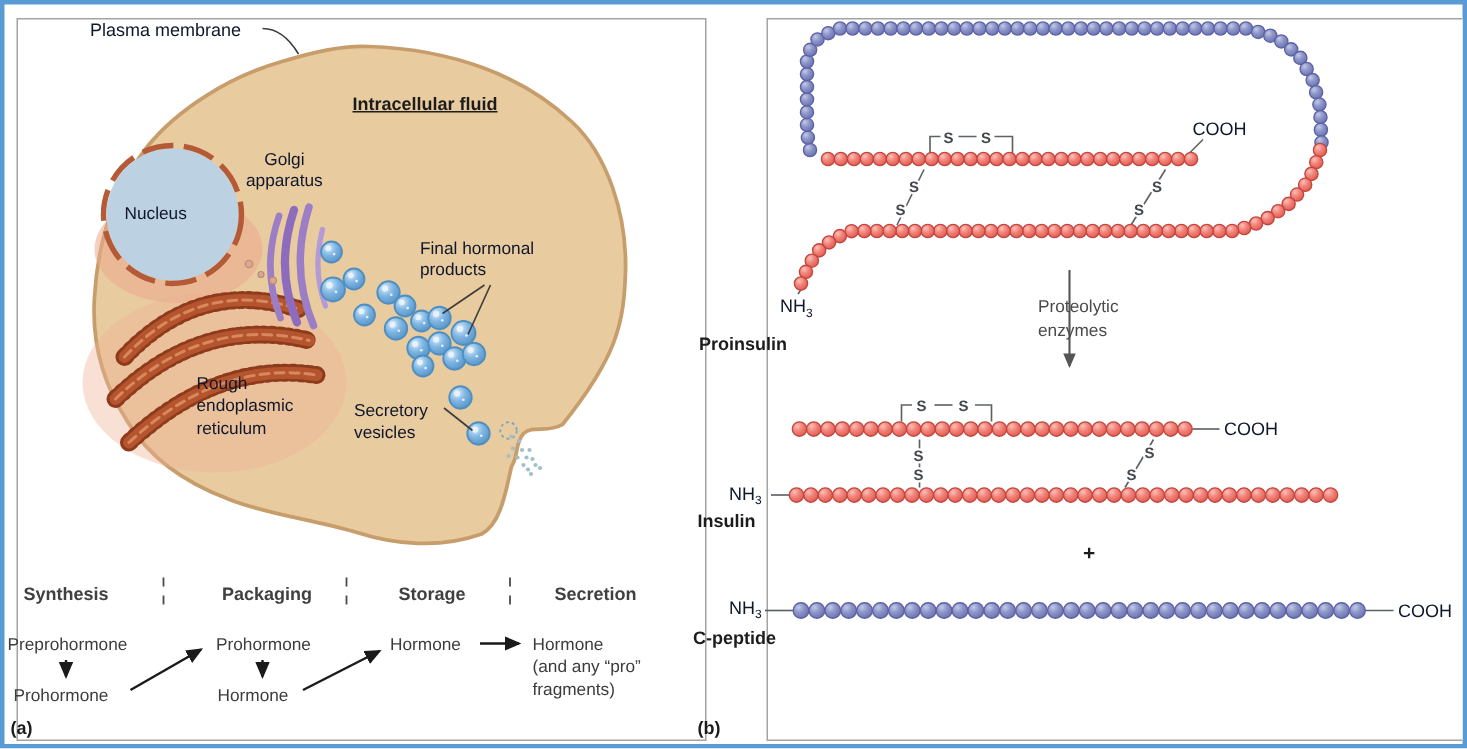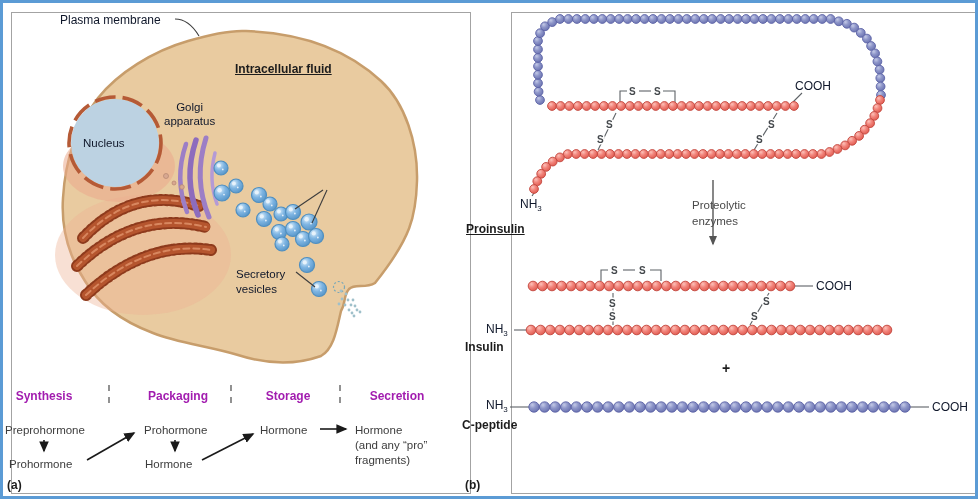--- a/index.html
+++ b/index.html
@@ -7,21 +7,21 @@
     position:relative;width:978px;height:499px;
     border:3px solid #5b9bd5;box-sizing:border-box;
     font-family:"Liberation Sans",sans-serif;background:#fff;overflow:hidden;
   }
   .panel{position:absolute;border:1px solid #a3a3a3;background:#fff;}
   #fig-svg{position:absolute;left:0;top:0;pointer-events:none;}
   .lbl{position:absolute;color:#0f172a;font-size:11.5px;line-height:14px;white-space:nowrap;}
   .lbl.bold{font-weight:bold;color:#1c1c1c;}
   .lbl.center{text-align:left;}
   .lbl .sub{font-size:8px;vertical-align:-3px;}
-  .stage-hdr{font-weight:bold;color:#a21caf;font-size:12px;text-align:center;}
+  .stage-hdr{font-weight:bold;color:#404040;font-size:12px;text-align:center;}
   .underln{text-decoration:underline;}
   .flow{color:#3c3c3c;font-size:11.5px;}
   svg text.sglyph{font-family:"Liberation Sans",sans-serif;font-size:10px;font-weight:bold;fill:#44484c;
     paint-order:stroke;stroke:#ffffff;stroke-width:3px;}
 </style>
 </head>
 <body>
 
 <div id="stage">
 
@@ -484,21 +484,30 @@
 
   <div class="lbl bold underln" style="left:232px;top:59px;font-size:12px;">Intracellular fluid</div>
 
   <div class="lbl" style="left:161px;top:97px;text-align:center;">
     <div>Golgi</div>
     <div>apparatus</div>
   </div>
 
   <div class="lbl center" style="left:80px;top:133px;width:62px;">Nucleus</div>
 
-
+  <div class="lbl center" style="left:277px;top:156px;width:94px;">
+    <div>Final hormonal</div>
+    <div>products</div>
+  </div>
+
+  <div class="lbl" style="left:128px;top:246px;line-height:15px;">
+    <div>Rough</div>
+    <div>endoplasmic</div>
+    <div>reticulum</div>
+  </div>
 
   <div class="lbl" style="left:233px;top:264px;line-height:15px;">
     <div>Secretory</div>
     <div>vesicles</div>
   </div>
 
   <div class="lbl stage-hdr" style="left:4px;top:386px;width:74px;">Synthesis</div>
   <div class="lbl stage-hdr" style="left:136px;top:386px;width:78px;">Packaging</div>
   <div class="lbl stage-hdr" style="left:252px;top:386px;width:66px;">Storage</div>
   <div class="lbl stage-hdr" style="left:358px;top:386px;width:72px;">Secretion</div>
@@ -513,21 +522,21 @@
   <div class="lbl flow" style="left:352px;top:450px;">fragments)</div>
 
   <div class="lbl bold" style="left:4px;top:475px;font-size:12px;">(a)</div>
 
   <div class="lbl" style="left:792px;top:76px;font-size:12px;">COOH</div>
 
   <div class="lbl" style="left:517px;top:194px;font-size:12px;">
     <span>NH</span><span class="sub">3</span>
   </div>
 
-  <div class="lbl bold" style="left:463px;top:219px;font-size:12px;text-decoration:underline;">Proinsulin</div>
+  <div class="lbl bold" style="left:463px;top:219px;font-size:12px;">Proinsulin</div>
 
   <div class="lbl" style="left:689px;top:194px;line-height:16px;color:#4a4a4a;">
     <div>Proteolytic</div>
     <div>enzymes</div>
   </div>
 
   <div class="lbl" style="left:813px;top:276px;font-size:12px;">COOH</div>
 
   <div class="lbl" style="left:483px;top:319px;font-size:12px;">
     <span>NH</span><span class="sub">3</span>

